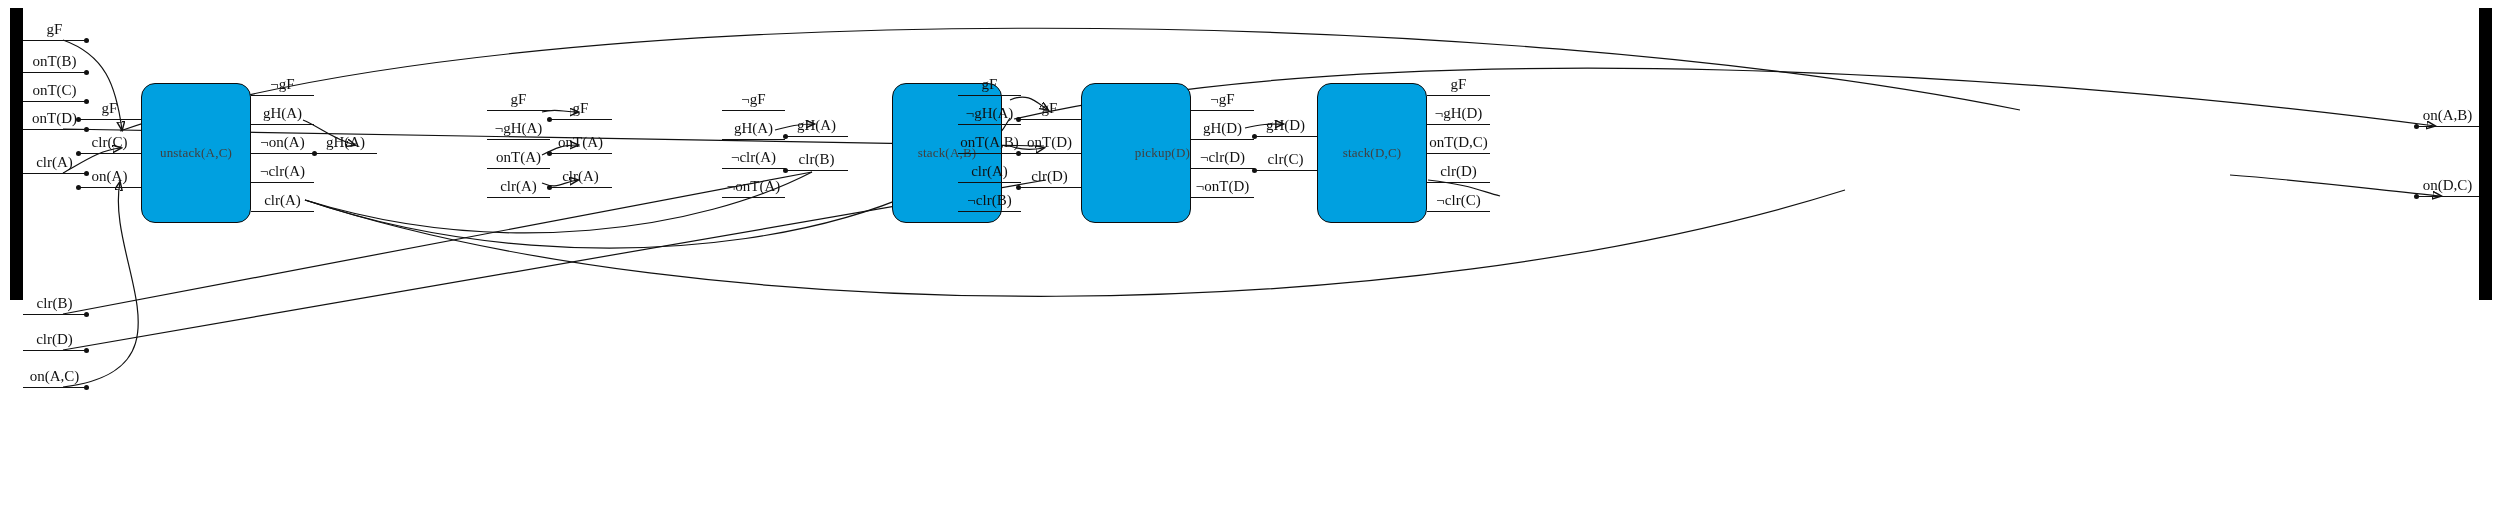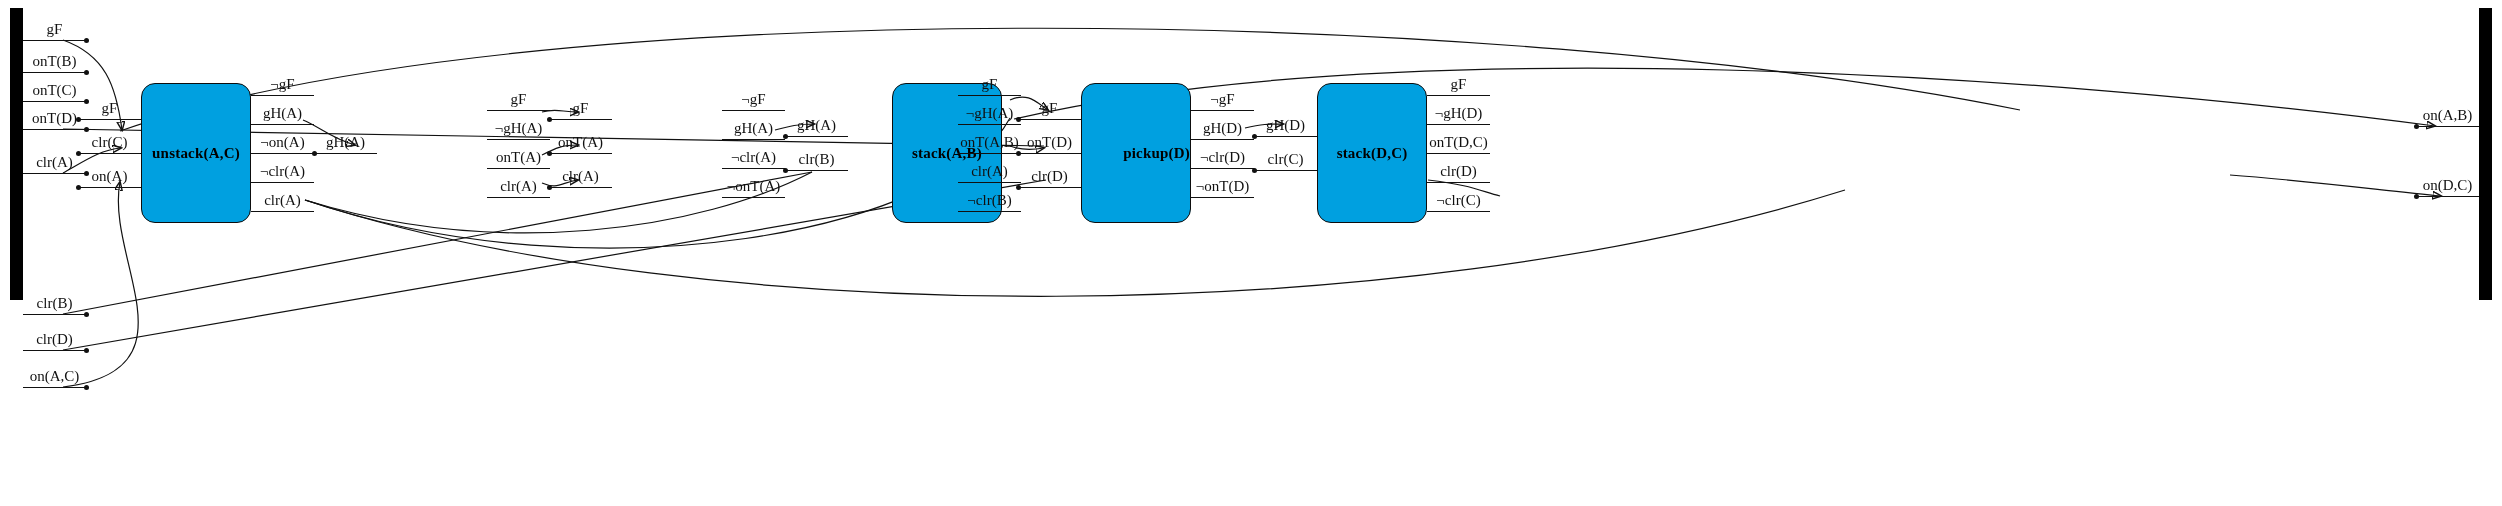--- a/index.html
+++ b/index.html
@@ -13,23 +13,22 @@
     position:absolute;
     background:#00A0E0;
     border:1px solid #0d0d0d;
     border-radius:14px;
     display:flex;align-items:center;justify-content:center;
     box-sizing:border-box;
     z-index:4;
   }
   .node-label{
     font-family:"Liberation Serif", serif;
-    font-size:15px;color:#000000;white-space:nowrap;
+    font-size:13px;color:#404040;white-space:nowrap;
     letter-spacing:0.2px;
-    font-weight:bold;
   }
 
   
   .port{position:absolute;height:0;z-index:5;}
   .port .rule{position:absolute;left:0;top:0;height:1px;background:#111;width:100%;}
   .port .cap{
     position:absolute;bottom:3px;
     font-family:"Liberation Serif", serif;
     font-size:15px;color:#111;white-space:nowrap;
     line-height:1;

